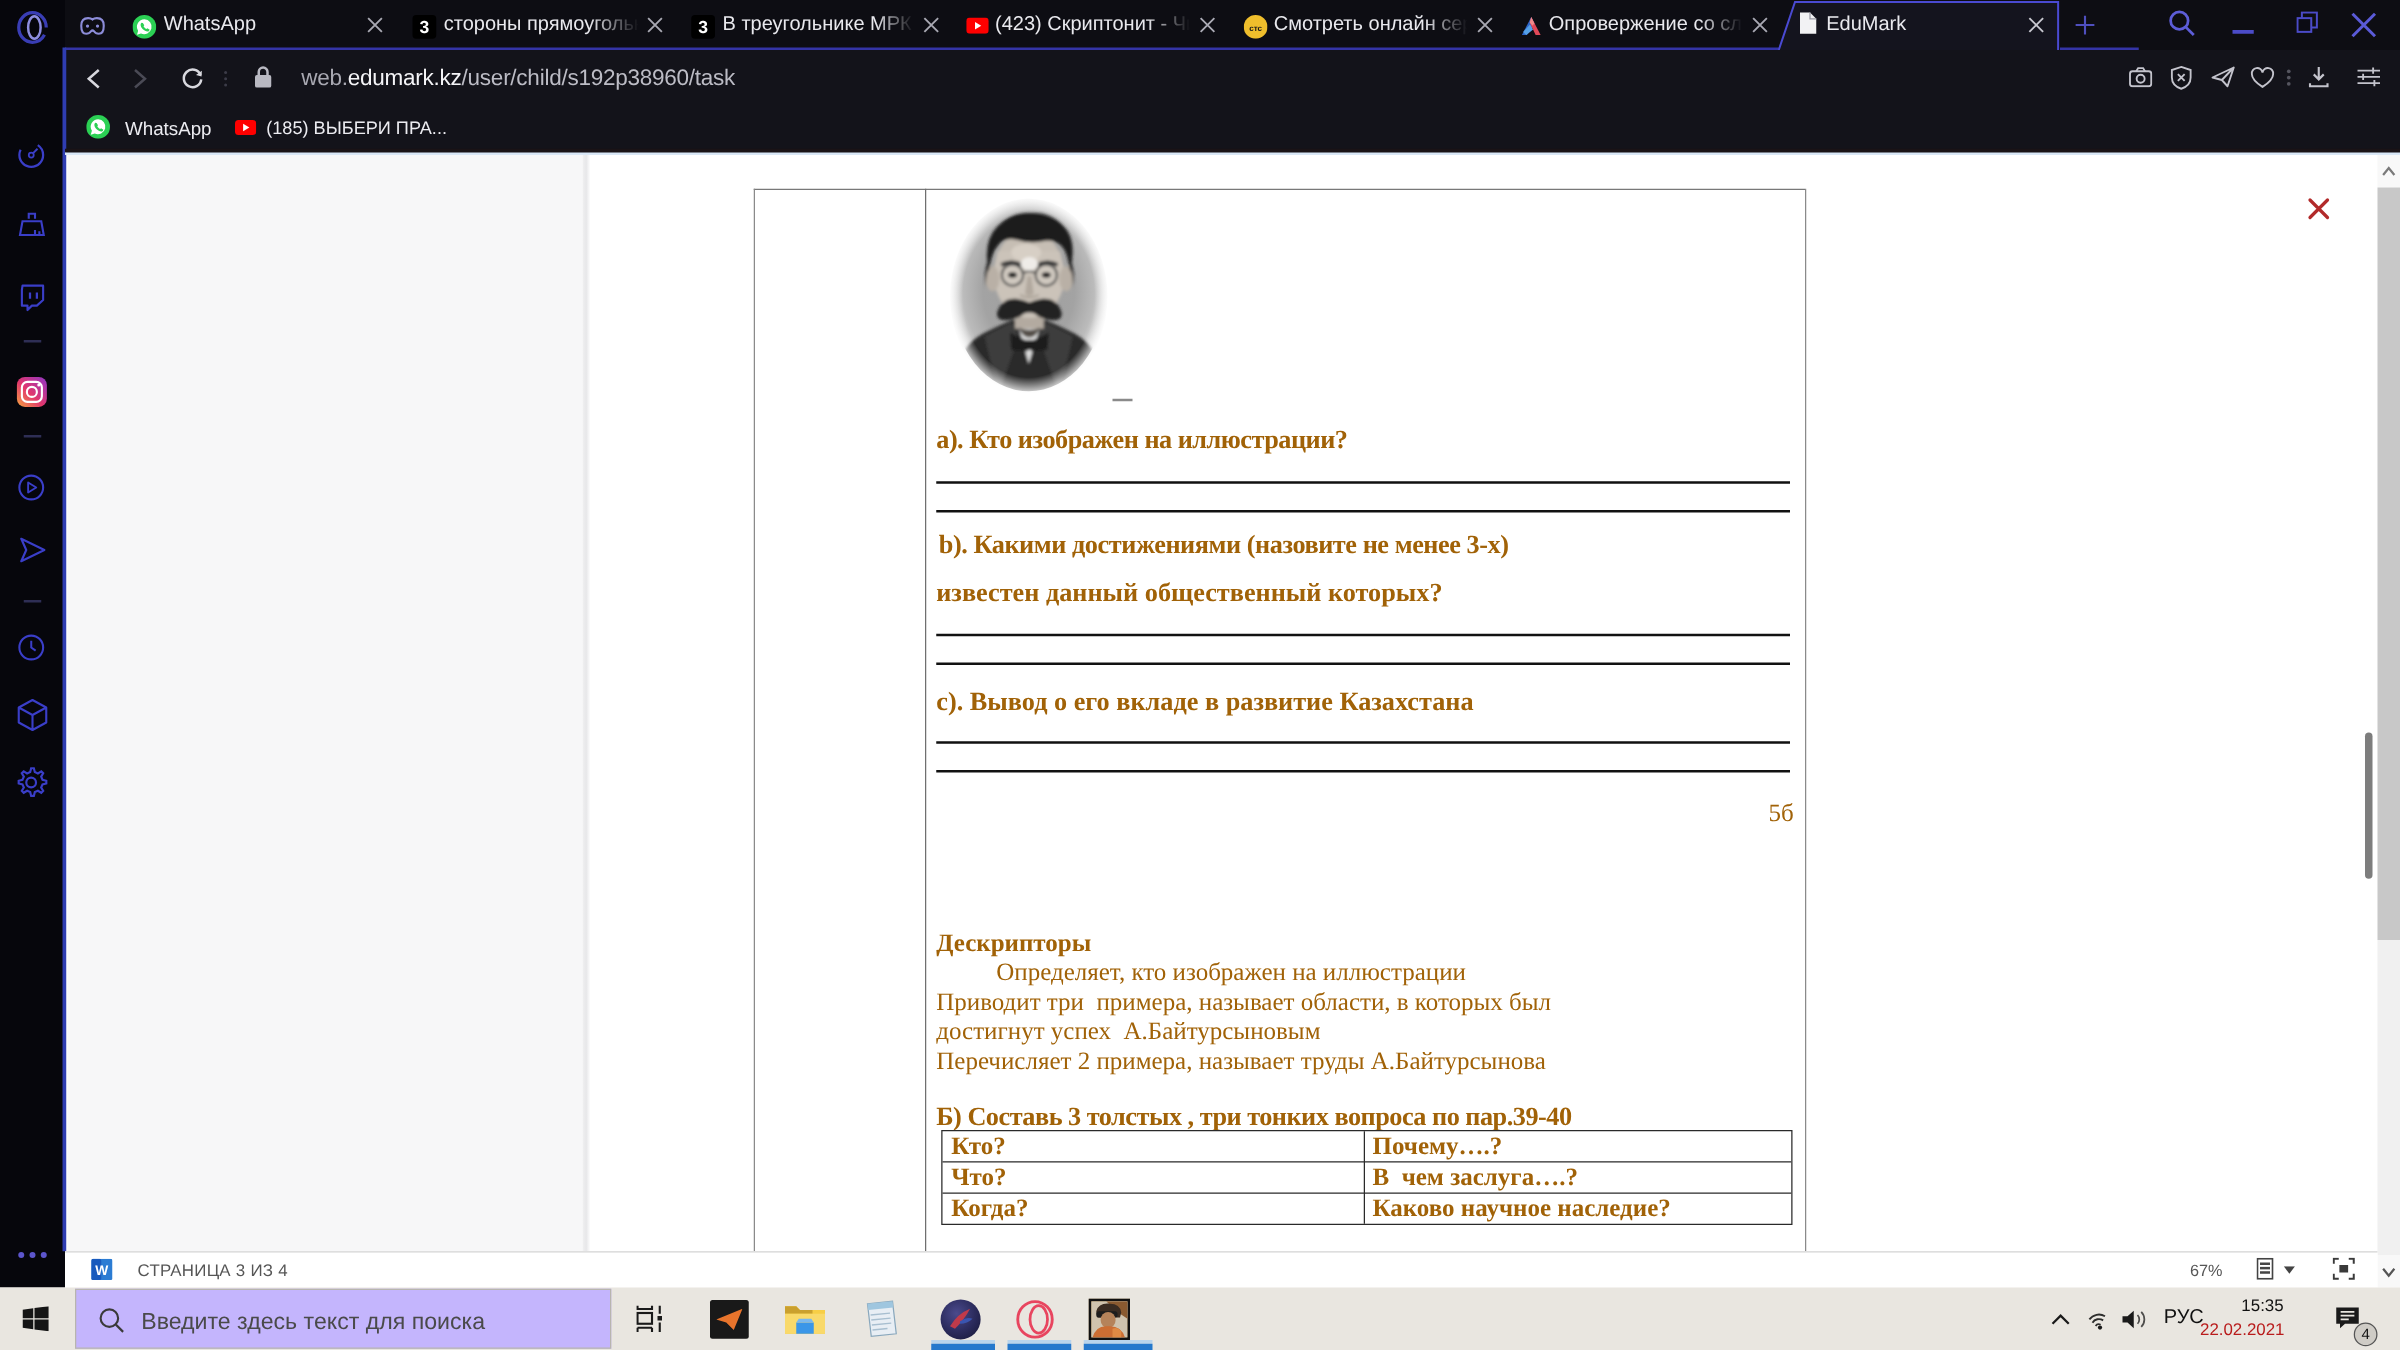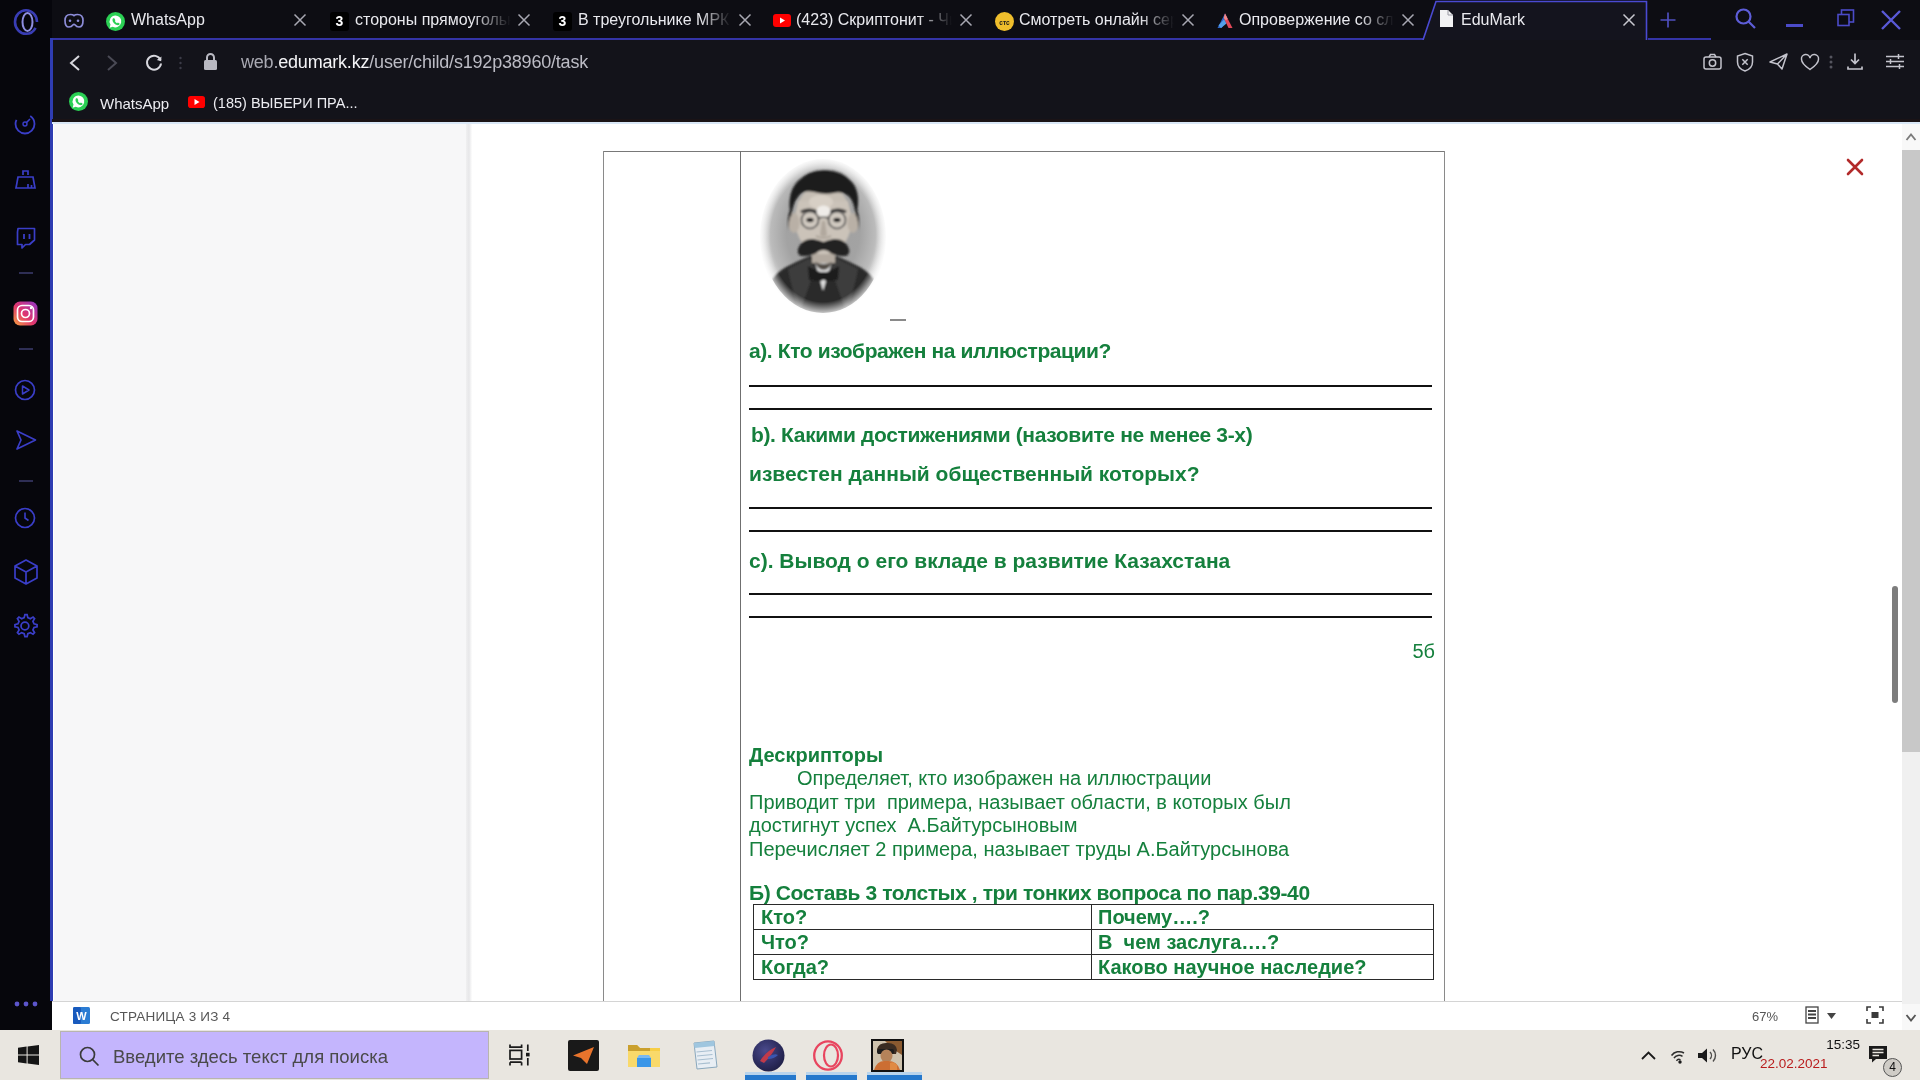--- a/index.html
+++ b/index.html
@@ -1,21 +1,21 @@
 <!DOCTYPE html>
 <html><head>
 <meta charset="utf-8">
 <style>
   html,body{margin:0;padding:0;width:1920px;height:1080px;overflow:hidden;background:#fff;
     font-family:"Liberation Sans",sans-serif;}
   .abs{position:absolute;}
   .tabtxt{position:absolute;top:11px;font-size:16px;color:#e9e9ee;white-space:nowrap;overflow:hidden;}
   .tabx{position:absolute;top:12px;width:16px;height:16px;}
   svg{display:block;}
-  .ser{font-family:Liberation Sans, sans-serif;color:#15803d;}
+  .ser{font-family:Liberation Serif, serif;color:#a16207;}
 </style>
 </head>
 <body>
 <div class="abs" style="left:0;top:0;width:1920px;height:1080px;background:#fff;">
 
   <div id="chrome" class="abs" style="left:0;top:0;width:1920px;height:124px;background:#13131a;"></div>
   <div id="tabstrip" class="abs" style="left:0;top:0;width:1920px;height:40px;background:#0d0d13;"></div>
 
   <div class="abs" style="left:50px;top:38px;width:1373px;height:2px;background:#3434a6;"></div>
   <div class="abs" style="left:1648px;top:38px;width:63px;height:2px;background:#3434a6;"></div>
@@ -625,21 +625,21 @@
         <circle cx="12" cy="16" r="1.7" fill="#1a1a1a"></circle>
       </svg>
     </div>
     <div class="abs" style="left:1697px;top:16px;width:24px;height:19px;">
       <svg width="24" height="19">
         <path d="M1 7 H5 L10 2.5 V16.5 L5 12 H1 Z" fill="#1a1a1a"></path>
         <path d="M13 6 A5 5 0 0 1 13 13 M16 3.5 A8.5 8.5 0 0 1 16 15.5" stroke="#1a1a1a" stroke-width="1.4" fill="none" opacity="0.75"></path>
       </svg>
     </div>
     <div class="abs" style="left:1731px;top:15px;font-size:16px;color:#111;">РУС</div>
-    <div class="abs" style="left:1760px;top:7px;width:100px;font-size:13.5px;color:#111;text-align:right;">15:35</div>
+    <div class="abs" style="left:1760px;top:7px;width:100px;font-size:13.5px;color:#111;text-align:center;">15:35</div>
     <div class="abs" style="left:1760px;top:26px;width:100px;font-size:13.5px;color:#b91c1c;text-align:left;">22.02.2021</div>
     <div class="abs" style="left:1868px;top:15px;width:20px;height:18px;">
       <svg width="20" height="18">
           <path d="M1 1 H19 V14 H8 L4 17.5 V14 H1 Z" fill="#1a1a1a"></path>
           <path d="M4.5 4.5 H15.5 M4.5 7.5 H15.5 M4.5 10.5 H11" stroke="#e9e6e0" stroke-width="1.4"></path>
         </svg>
     </div>
     <div class="abs" style="left:1884px;top:1057px;"></div>
     <div class="abs" style="left:1883px;top:28px;width:19px;height:19px;background:#cfccc6;border:1px solid #555;border-radius:50%;box-sizing:border-box;">
       <div style="font-size:12px;color:#111;text-align:center;line-height:17px;">4</div>

